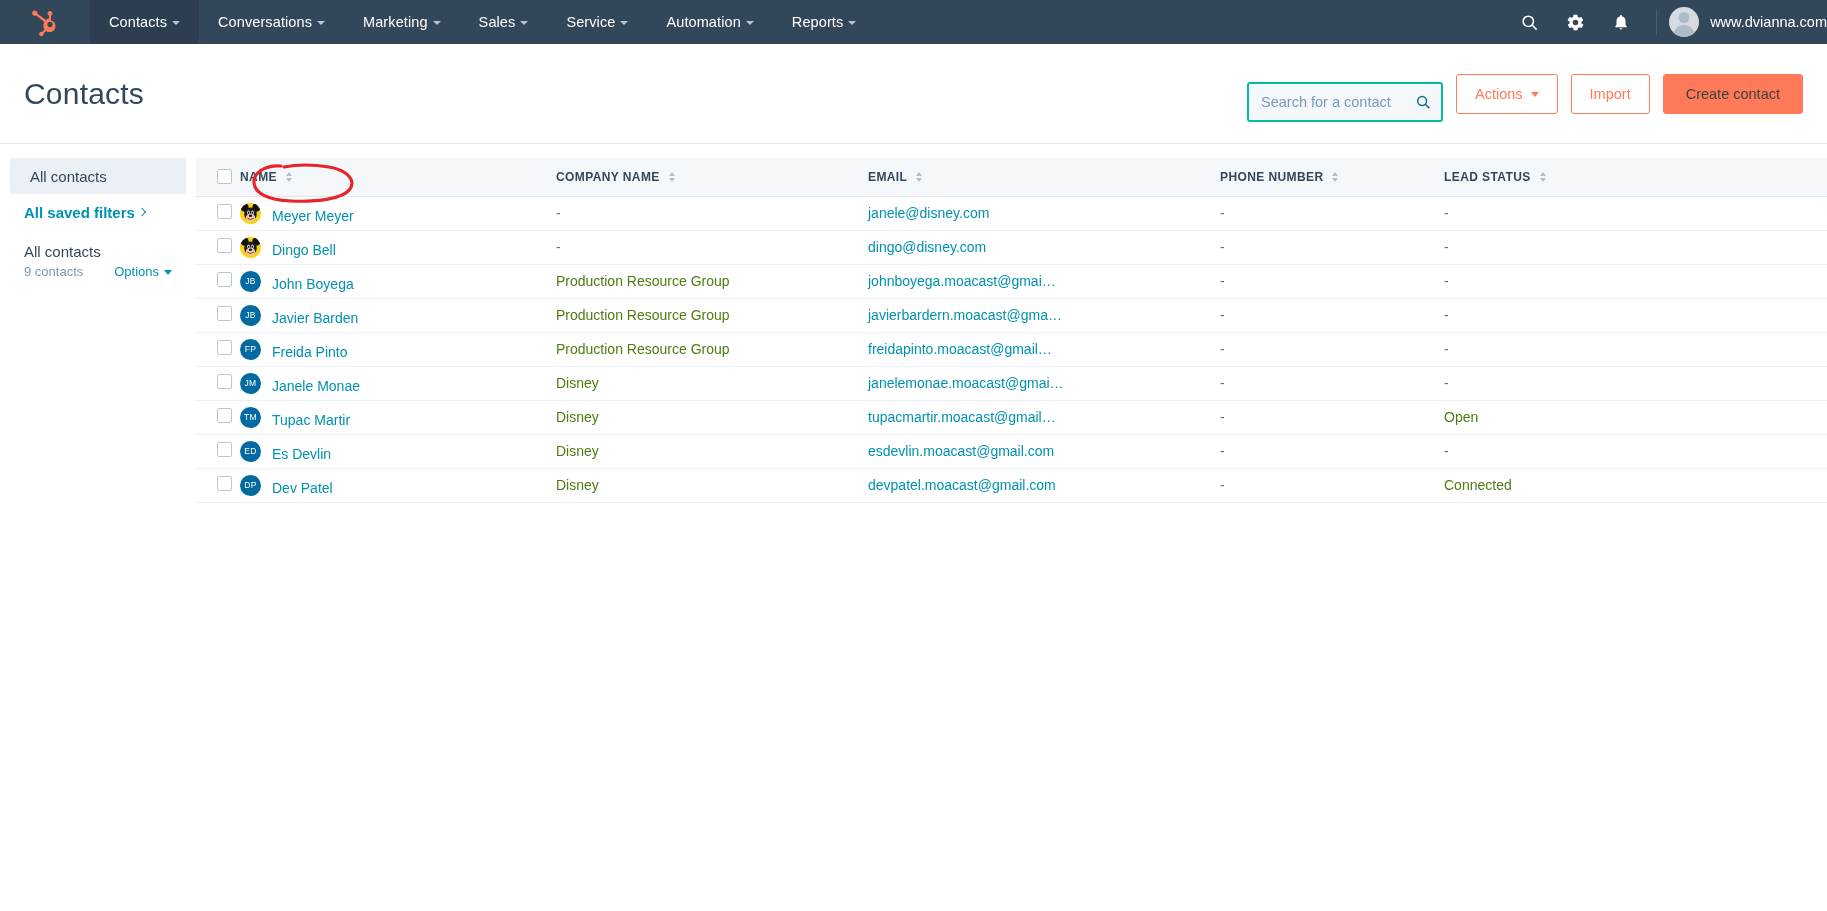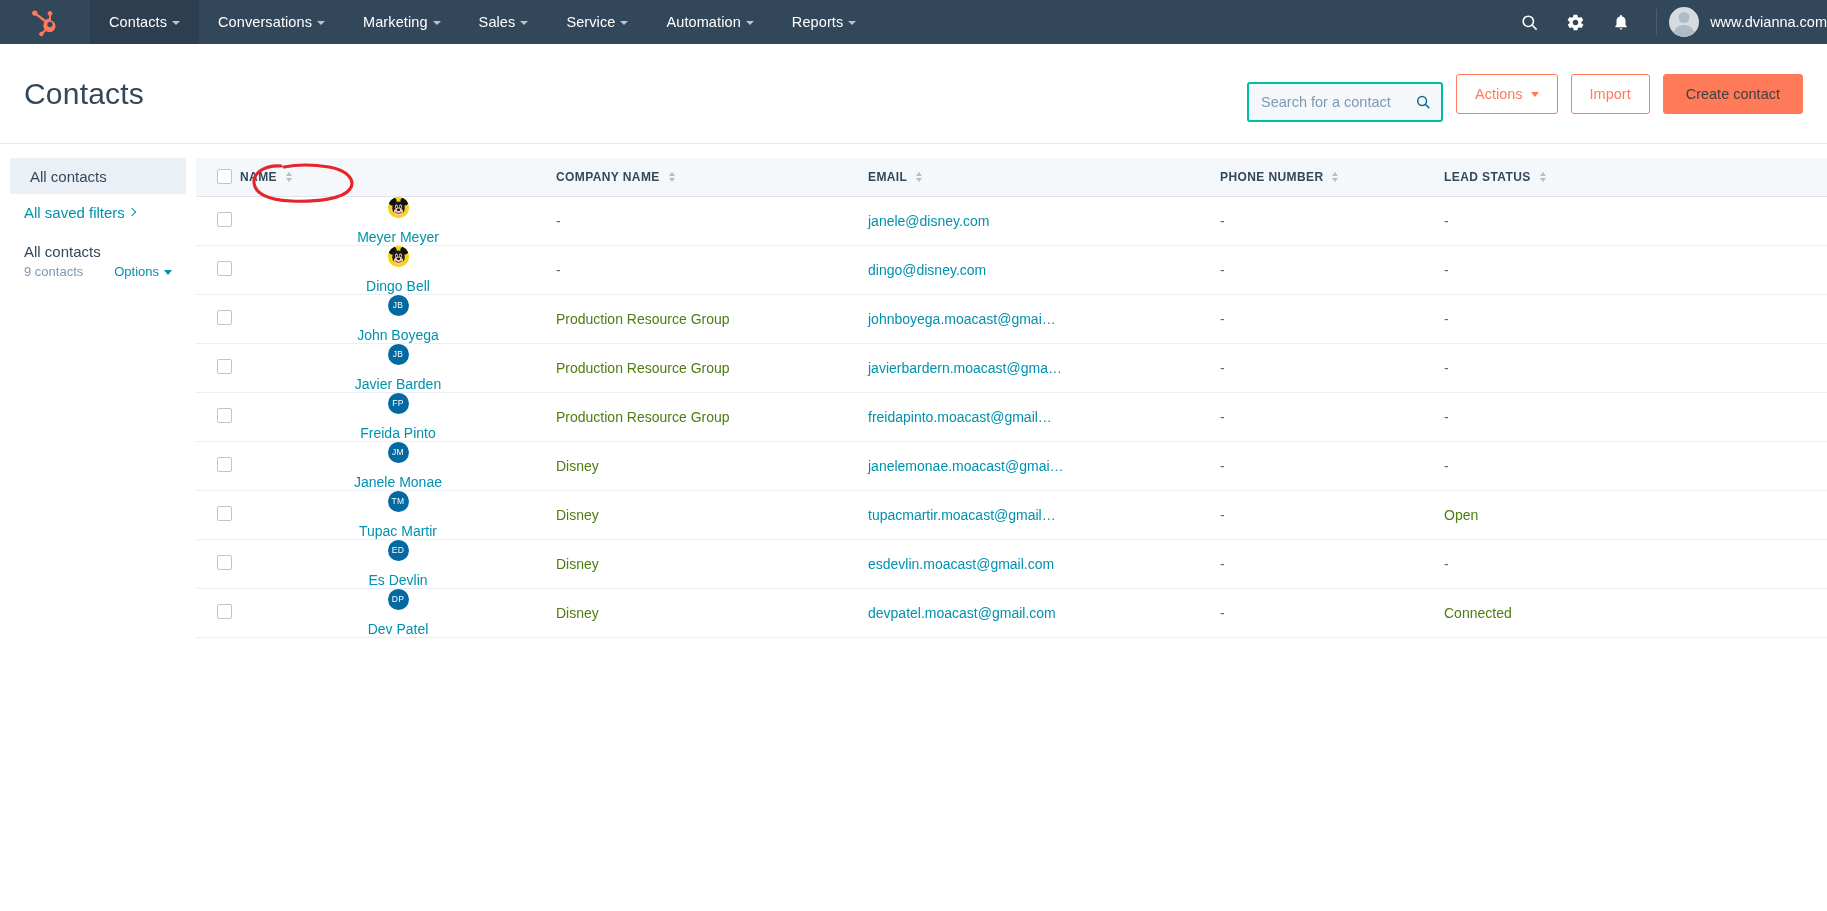--- a/index.html
+++ b/index.html
@@ -172,21 +172,21 @@
     cursor:pointer;
     margin: 0 10px 0 10px;
     border-radius:3px;
   }
   .side-item.selected { background:#eaf0f6; }
   .side-link {
     padding: 10px 24px 4px 24px;
     font-size:15px;
     color:#0091ae;
     cursor:pointer;
-    display:flex; align-items:center; gap:4px;
+    display:flex; align-items:center; gap:4px;font-weight:bold;
   }
   .chev-right {
     display:inline-block;
     width:6px;height:6px;
     border-right:1.6px solid #0091ae;
     border-top:1.6px solid #0091ae;
     transform: rotate(45deg);
     margin-bottom:1px;
   }
   .filter-group { padding: 18px 24px 0 24px; }
@@ -272,21 +272,21 @@
   }
   .chk {
     width:15px;height:15px;
     border:1px solid #b9c6d4;
     border-radius:2px;
     background:#fff;
     display:inline-block;
     cursor:pointer;
   }
   .cell-pad-l { padding-left: 21px; }
-  .name-cell { display:flex; align-items:center; gap:11px;flex-direction:column; }
+  .name-cell { display:flex; align-items:flex-end; gap:11px; }
   .avatar-init {
     width:21px;height:21px;border-radius:50%;
     background:#0369a1;
     color:#fff;
     font-size:8.5px;
     display:flex;align-items:center;justify-content:center;
     letter-spacing:.3px;
     flex:0 0 21px;
   }
   .avatar-mickey {

